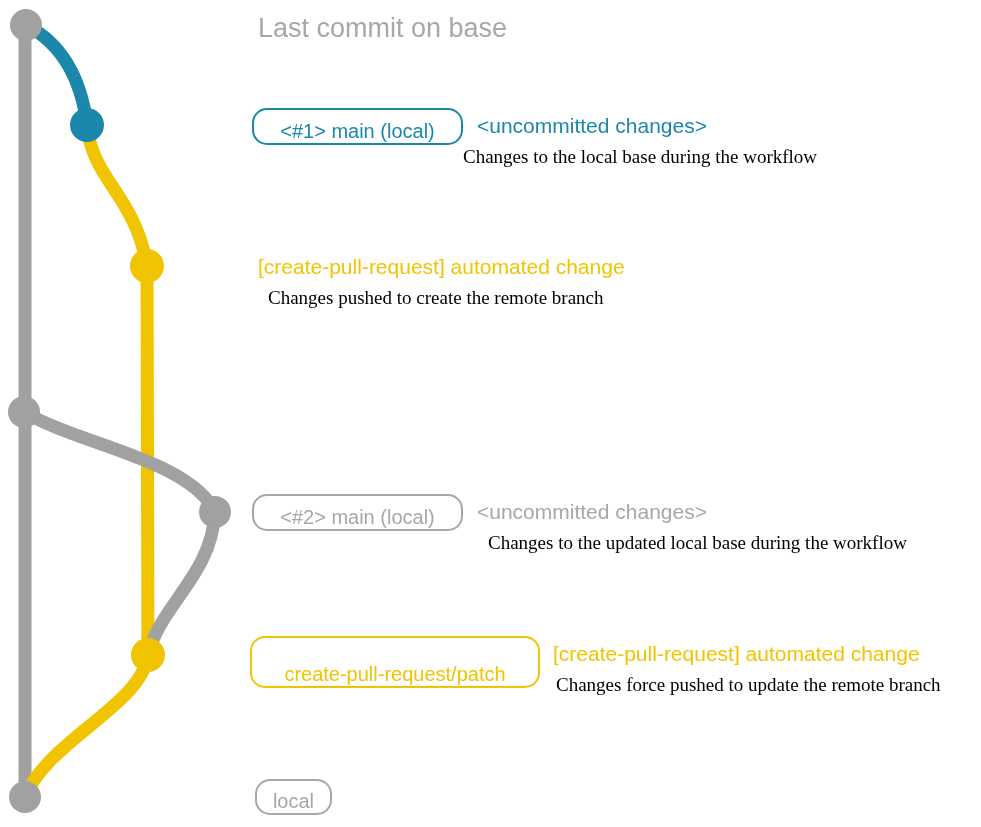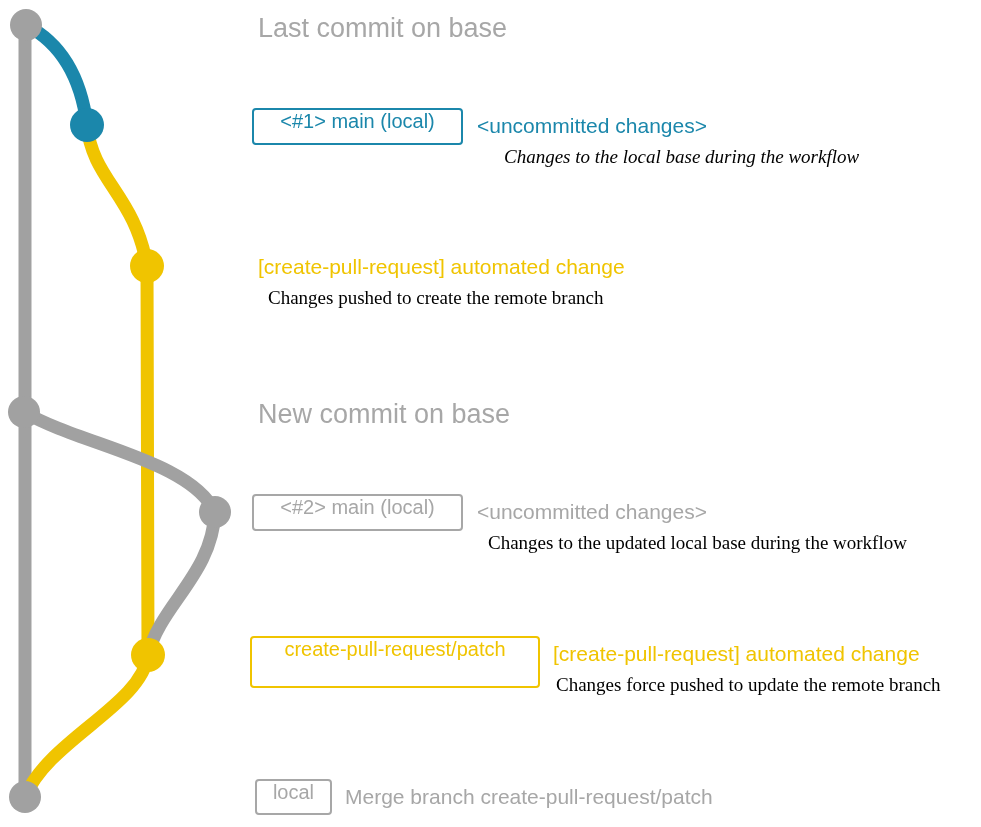--- a/index.html
+++ b/index.html
@@ -33,25 +33,25 @@
   .fill-yellow { fill: var(--yellow); }
 
   .abs { position: absolute; white-space: nowrap; }
 
   .milestone {
     font-size: 27px;
     color: var(--gray-text);
   }
   .branch-box {
     display: flex;
-    align-items: flex-start;
+    align-items: flex-end;
     justify-content: center;
     height: 37px;
     border: 2px solid;
-    border-radius: 4px;
+    border-radius: 15px;
     font-size: 20px;
     background: var(--background);
   }
   .box-blue   { border-color: var(--blue);   color: var(--blue); }
   .box-gray   { border-color: var(--gray-text); color: var(--gray-text); }
   .box-yellow { border-color: var(--yellow); color: var(--yellow); }
 
   .msg { font-size: 21px; }
   .msg-blue   { color: var(--blue); }
   .msg-gray   { color: var(--gray-text); }
@@ -92,37 +92,35 @@
     <circle cx="148" cy="655" r="17" class="fill-yellow"></circle>
     <circle cx="25" cy="797" r="16" class="fill-gray"></circle>
   </svg>
 
   <div class="abs milestone" style="left:258px; top:13px;">Last commit on base</div>
 
   <div class="abs branch-box box-blue" style="left:252px; top:108px; width:211px;">
     <span>&lt;#1&gt; main (local)</span>
   </div>
   <div class="abs msg msg-blue" style="left:477px; top:114px;">&lt;uncommitted changes&gt;</div>
-  <div class="abs note" style="left:504px; top:146px;font-style:italic;">Changes to the local base during the workflow</div>
+  <div class="abs note" style="left:463px; top:146px;">Changes to the local base during the workflow</div>
 
   <div class="abs msg msg-yellow" style="left:258px; top:255px;">[create-pull-request] automated change</div>
   <div class="abs note" style="left:268px; top:287px;">Changes pushed to create the remote branch</div>
 
-  <div class="abs milestone" style="left:258px; top:399px;">New commit on base</div>
 
   <div class="abs branch-box box-gray" style="left:252px; top:494px; width:211px;">
     <span>&lt;#2&gt; main (local)</span>
   </div>
   <div class="abs msg msg-gray" style="left:477px; top:500px;">&lt;uncommitted changes&gt;</div>
   <div class="abs note" style="left:488px; top:532px;">Changes to the updated local base during the workflow</div>
 
   <div class="abs branch-box box-yellow" style="left:250px; top:636px; width:290px; height:52px;">
     <span>create-pull-request/patch</span>
   </div>
   <div class="abs msg msg-yellow" style="left:553px; top:642px;">[create-pull-request] automated change</div>
   <div class="abs note" style="left:556px; top:674px;">Changes force pushed to update the remote branch</div>
 
   <div class="abs branch-box box-gray" style="left:255px; top:779px; width:77px; height:36px;">
     <span>local</span>
   </div>
-  <div class="abs msg msg-gray" style="left:345px; top:785px;">Merge branch create-pull-request/patch</div>
 
 </div>
 
 </body></html>

